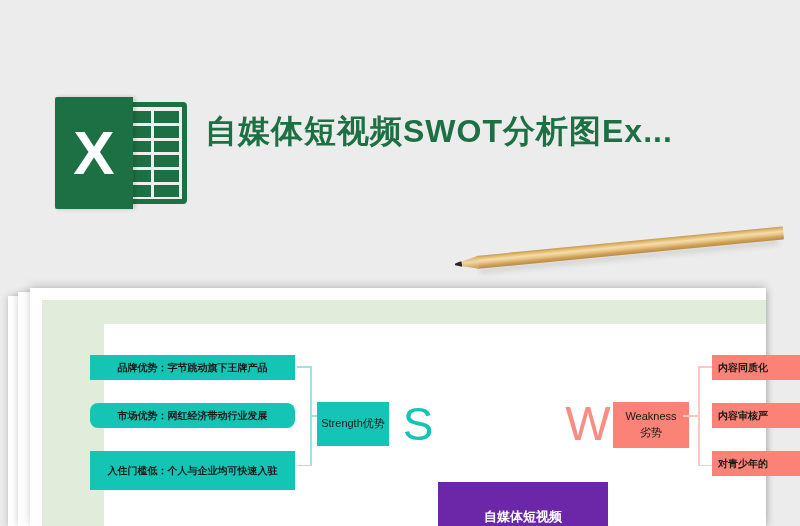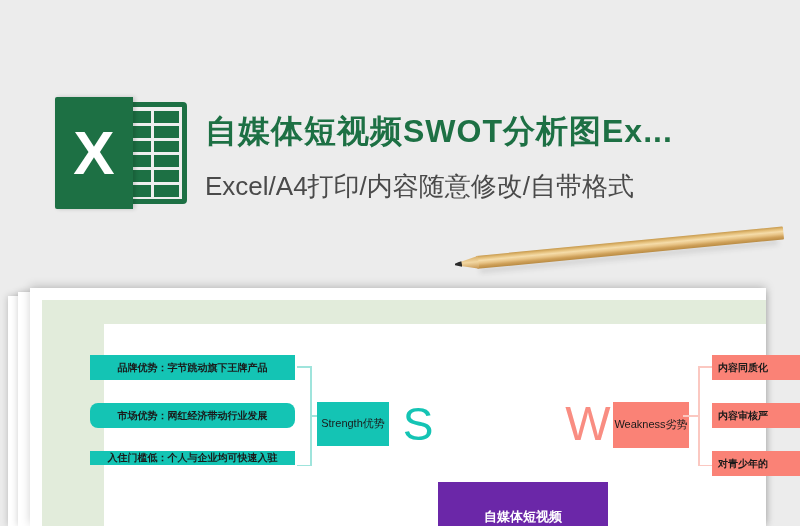--- a/index.html
+++ b/index.html
@@ -81,34 +81,34 @@
   #green-frame { position:absolute; left:12px; top:12px; right:0; bottom:0; background:#e2ecdb; }
   #inner-white { position:absolute; left:74px; top:36px; right:0; bottom:0; background:#ffffff; }
 
   
   .box { position:absolute; display:flex; align-items:center; justify-content:center;
          text-align:right; color:#1a1a1a; }
 
   .s-item { background:#14c4b4; font-size:10px; font-weight:bold; }
   #s-item-0 { left:90px;  top:355px; width:205px; height:25px; }
   #s-item-1 { left:90px;  top:403px; width:205px; height:25px;border-radius:8px; }
-  #s-item-2 { left:90px;  top:451px; width:205px; height:14px; }
+  #s-item-2 { left:90px;  top:451px; width:205px; height:39px; }
 
   #s-hub { left:317px; top:402px; width:72px; height:44px; background:#14c4b4;
            flex-direction:row; font-size:11px; line-height:1.45; }
   #s-letter { left:396px; top:400px; width:44px; height:48px; color:#14c4b4;
               font-size:46px; font-weight:300; line-height:48px; }
 
   .w-item { background:#fa8276; font-size:10px; font-weight:bold; justify-content:flex-start; padding-left:6px; }
   #w-item-0 { left:712px; top:355px; width:120px; height:25px; }
   #w-item-1 { left:712px; top:403px; width:120px; height:25px; }
   #w-item-2 { left:712px; top:451px; width:120px; height:25px; }
 
   #w-hub { left:613px; top:402px; width:76px; height:46px; background:#fa8276;
-           flex-direction:row; font-size:11px; line-height:1.45; }
+           flex-direction:column; font-size:11px; line-height:1.45; }
   #w-letter { left:563px; top:399px; width:50px; height:50px; color:#f98d82;
               font-size:48px; font-weight:300; line-height:50px; }
 
   #center-box { left:438px; top:482px; width:170px; height:60px; background:#6b27a8;
                 color:#ffffff; font-size:13px; font-weight:bold; align-items:flex-start;
                 padding-top:26px; }
 
   
   .bracket { position:absolute; }
   .bracket span { position:absolute; background:#9fe4dc; display:block; }
@@ -152,21 +152,20 @@
           <i></i>
         <i class="hdr"></i>
           <i></i>
           <i></i>
       </div>
       <div class="panel"></div>
       <div class="xmark">X</div>
     </div>
 
     <div id="banner-title">自媒体短视频SWOT分析图Ex...</div>
-    <div id="banner-sub">Excel/A4打印/内容随意修改/自带格式</div>
   </div>
 
   <div id="pencil">
     <div class="shade"></div>
     <div class="body"></div>
     <div class="tip"></div>
     <div class="lead"></div>
   </div>
 
   <div class="sheet" id="sheet-back2"></div>

